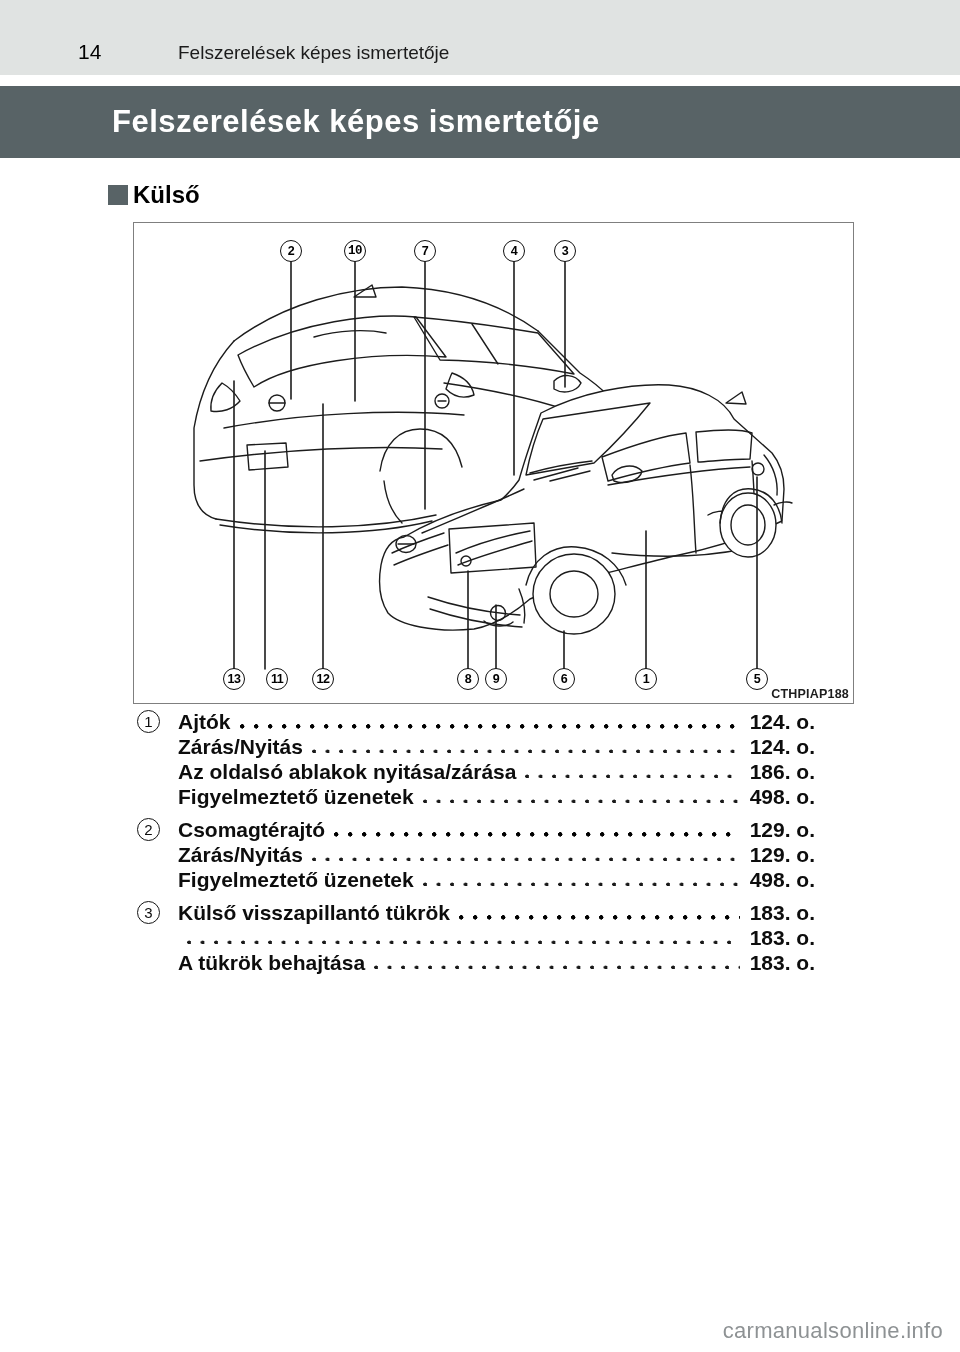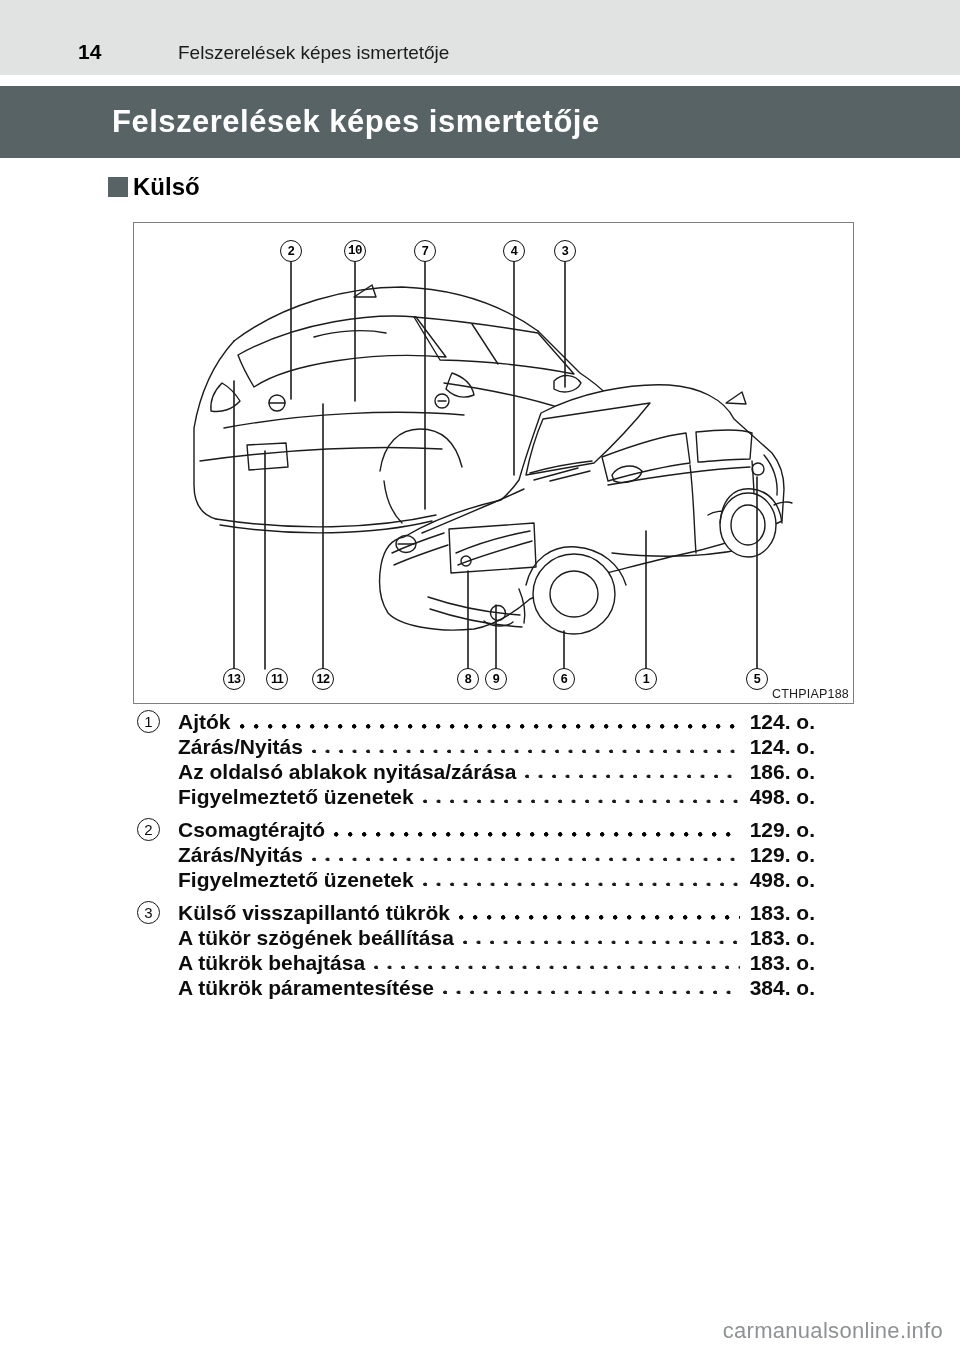--- a/index.html
+++ b/index.html
@@ -2,39 +2,39 @@
 <html><head>
 <meta charset="utf-8">
 <style>
   html,body{margin:0;padding:0;}
   body{
     width:960px;height:1352px;position:relative;background:#ffffff;
     font-family:"Liberation Sans", sans-serif;color:#111;overflow:hidden;
   }
   
   .topband{position:absolute;top:0;left:0;width:960px;height:75px;background:#e0e3e2;}
-  .page-num{position:absolute;left:78px;top:41px;font-size:21px;font-weight:bold;color:#000;line-height:1;}
+  .page-num{position:absolute;left:78px;top:41px;font-size:21px;font-weight:normal;color:#000;line-height:1;}
   .running-title{position:absolute;left:178px;top:43px;font-size:19px;color:#1b1b1b;line-height:1;}
   
   .banner{position:absolute;top:86px;left:0;width:960px;height:72px;background:#586366;}
   .banner-title{position:absolute;left:112px;top:50%;transform:translateY(-50%);
     font-size:31px;font-weight:bold;color:#fff;letter-spacing:.5px;white-space:nowrap;}
   
-  .section-head{position:absolute;top:175px;left:108px;display:flex;align-items:center;}
+  .section-head{position:absolute;top:183px;left:108px;display:flex;align-items:center;}
   .section-sq{width:20px;height:20px;background:#586366;margin-right:5px;flex:none;}
   .section-label{font-size:24px;font-weight:bold;color:#000;line-height:1;}
   
   .diagram{position:absolute;left:133px;top:222px;width:719px;height:480px;
     border:1px solid #7f7f7f;margin:0;background:#fff;}
   .diagram svg{position:absolute;left:0;top:0;width:100%;height:100%;}
   .callout{position:absolute;width:20px;height:20px;border:1.8px solid #101010;border-radius:50%;
     background:#fff;display:flex;align-items:center;justify-content:center;
     font-size:12.5px;font-weight:600;color:#000;letter-spacing:-0.5px;
     transform:translate(-50%,-50%);line-height:1;}
-  .img-code{position:absolute;right:4px;bottom:2px;font-size:12.5px;color:#1d1d1d;letter-spacing:.2px;}
+  .img-code{position:absolute;right:4px;bottom:2px;font-size:12.5px;color:#1d1d1d;letter-spacing:.2px;font-weight:bold;}
   
   .toc{position:absolute;left:133px;top:709px;width:682px;}
   .toc-group{margin-top:8px;}
   .toc-group:first-child{margin-top:0;}
   .toc-row{display:flex;align-items:center;height:25px;position:relative;padding-left:45px;
     font-size:21px;color:#0d0d0d;}
   .toc-main{font-weight:bold;}
   .toc-sub{font-weight:bold;}
   .lnum{position:absolute;left:4px;top:1px;width:23px;height:23px;border:1.4px solid #151515;
     border-radius:50%;display:flex;align-items:center;justify-content:center;
@@ -230,31 +230,25 @@
   </div>
 
   <div class="toc-group">
     <div class="toc-row toc-main">
       <span class="lnum">3</span>
       <span class="ttl">Külső visszapillantó tükrök</span>
       <span class="dots"></span>
       <span class="pg">183. o.</span>
     </div>
     <div class="toc-row toc-sub">
-      <span class="lbl">A tükör szögének beállítása</span>
       <span class="dots"></span>
       <span class="pg">183. o.</span>
     </div>
     <div class="toc-row toc-sub">
       <span class="lbl">A tükrök behajtása</span>
       <span class="dots"></span>
       <span class="pg">183. o.</span>
     </div>
-    <div class="toc-row toc-sub">
-      <span class="lbl">A tükrök páramentesítése</span>
-      <span class="dots"></span>
-      <span class="pg">384. o.</span>
-    </div>
   </div>
 
 </div>
 
 <div class="watermark">carmanualsonline.info</div>
 
 </body></html>

